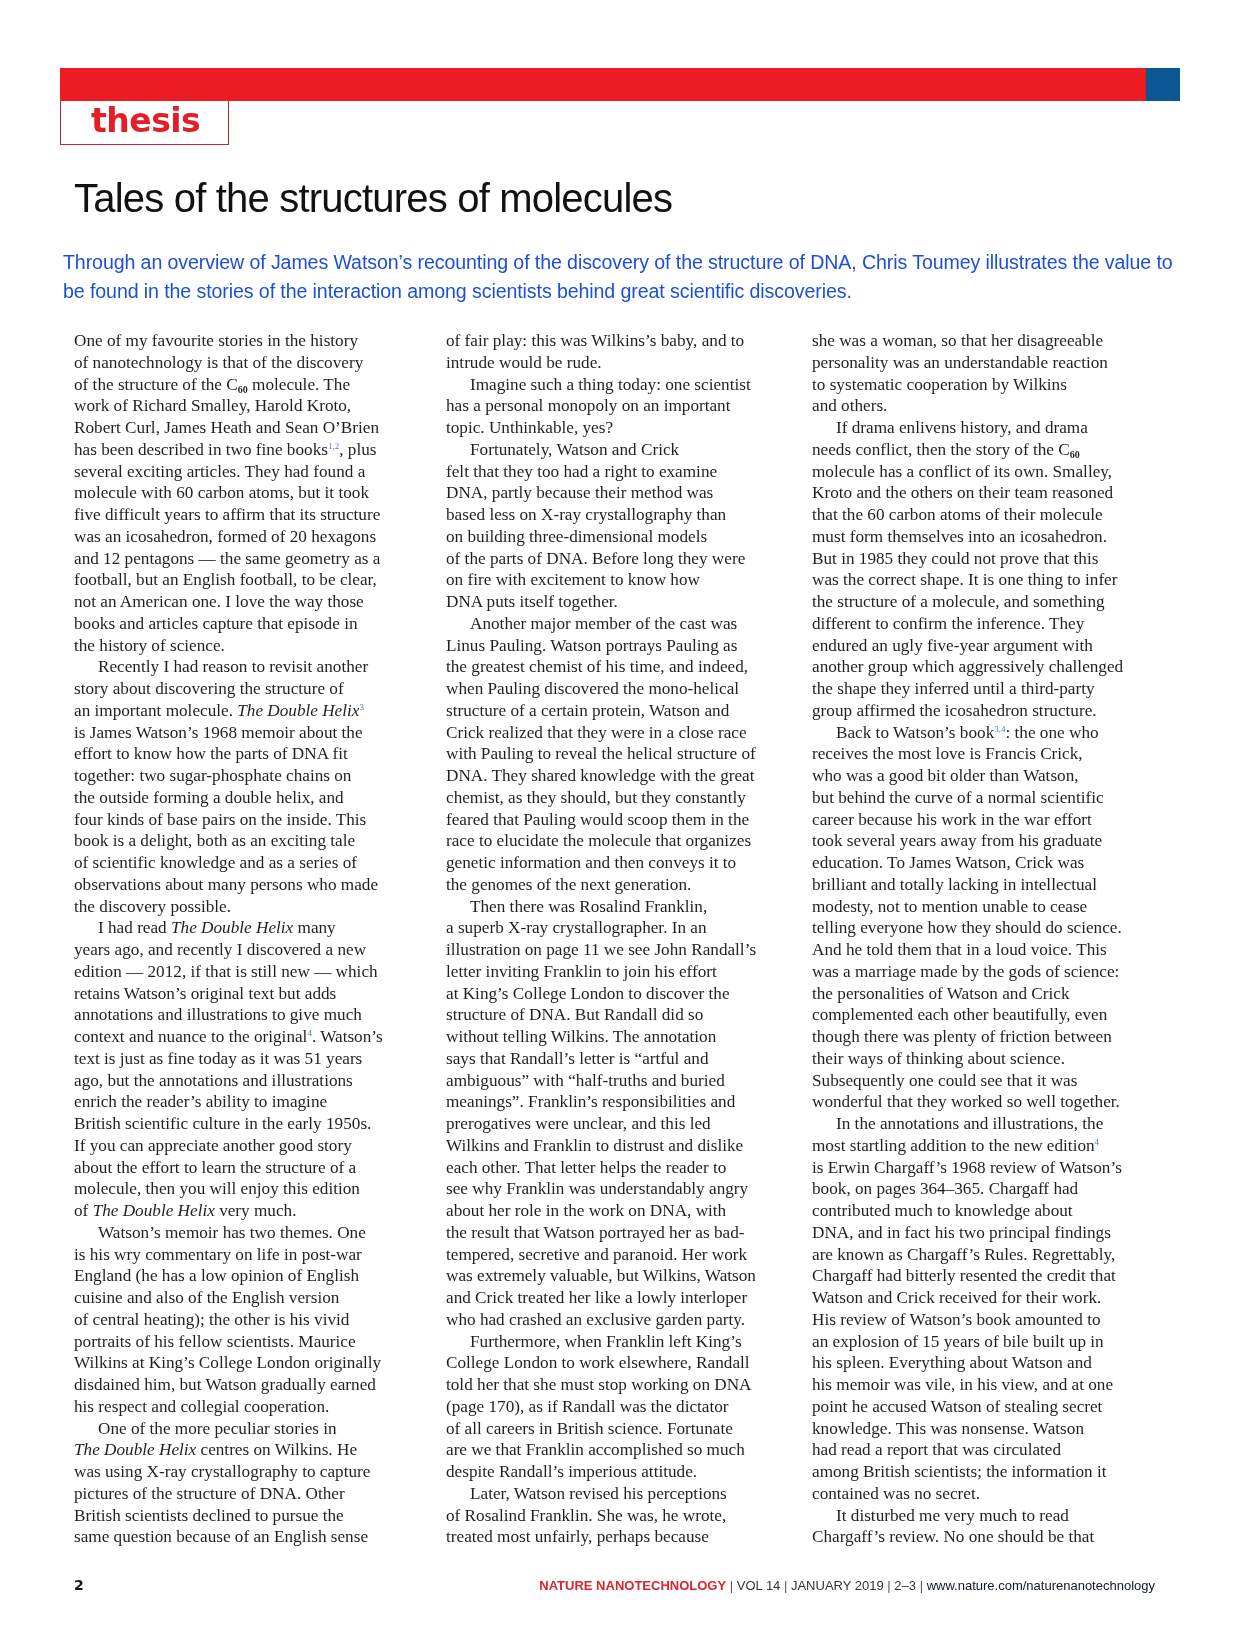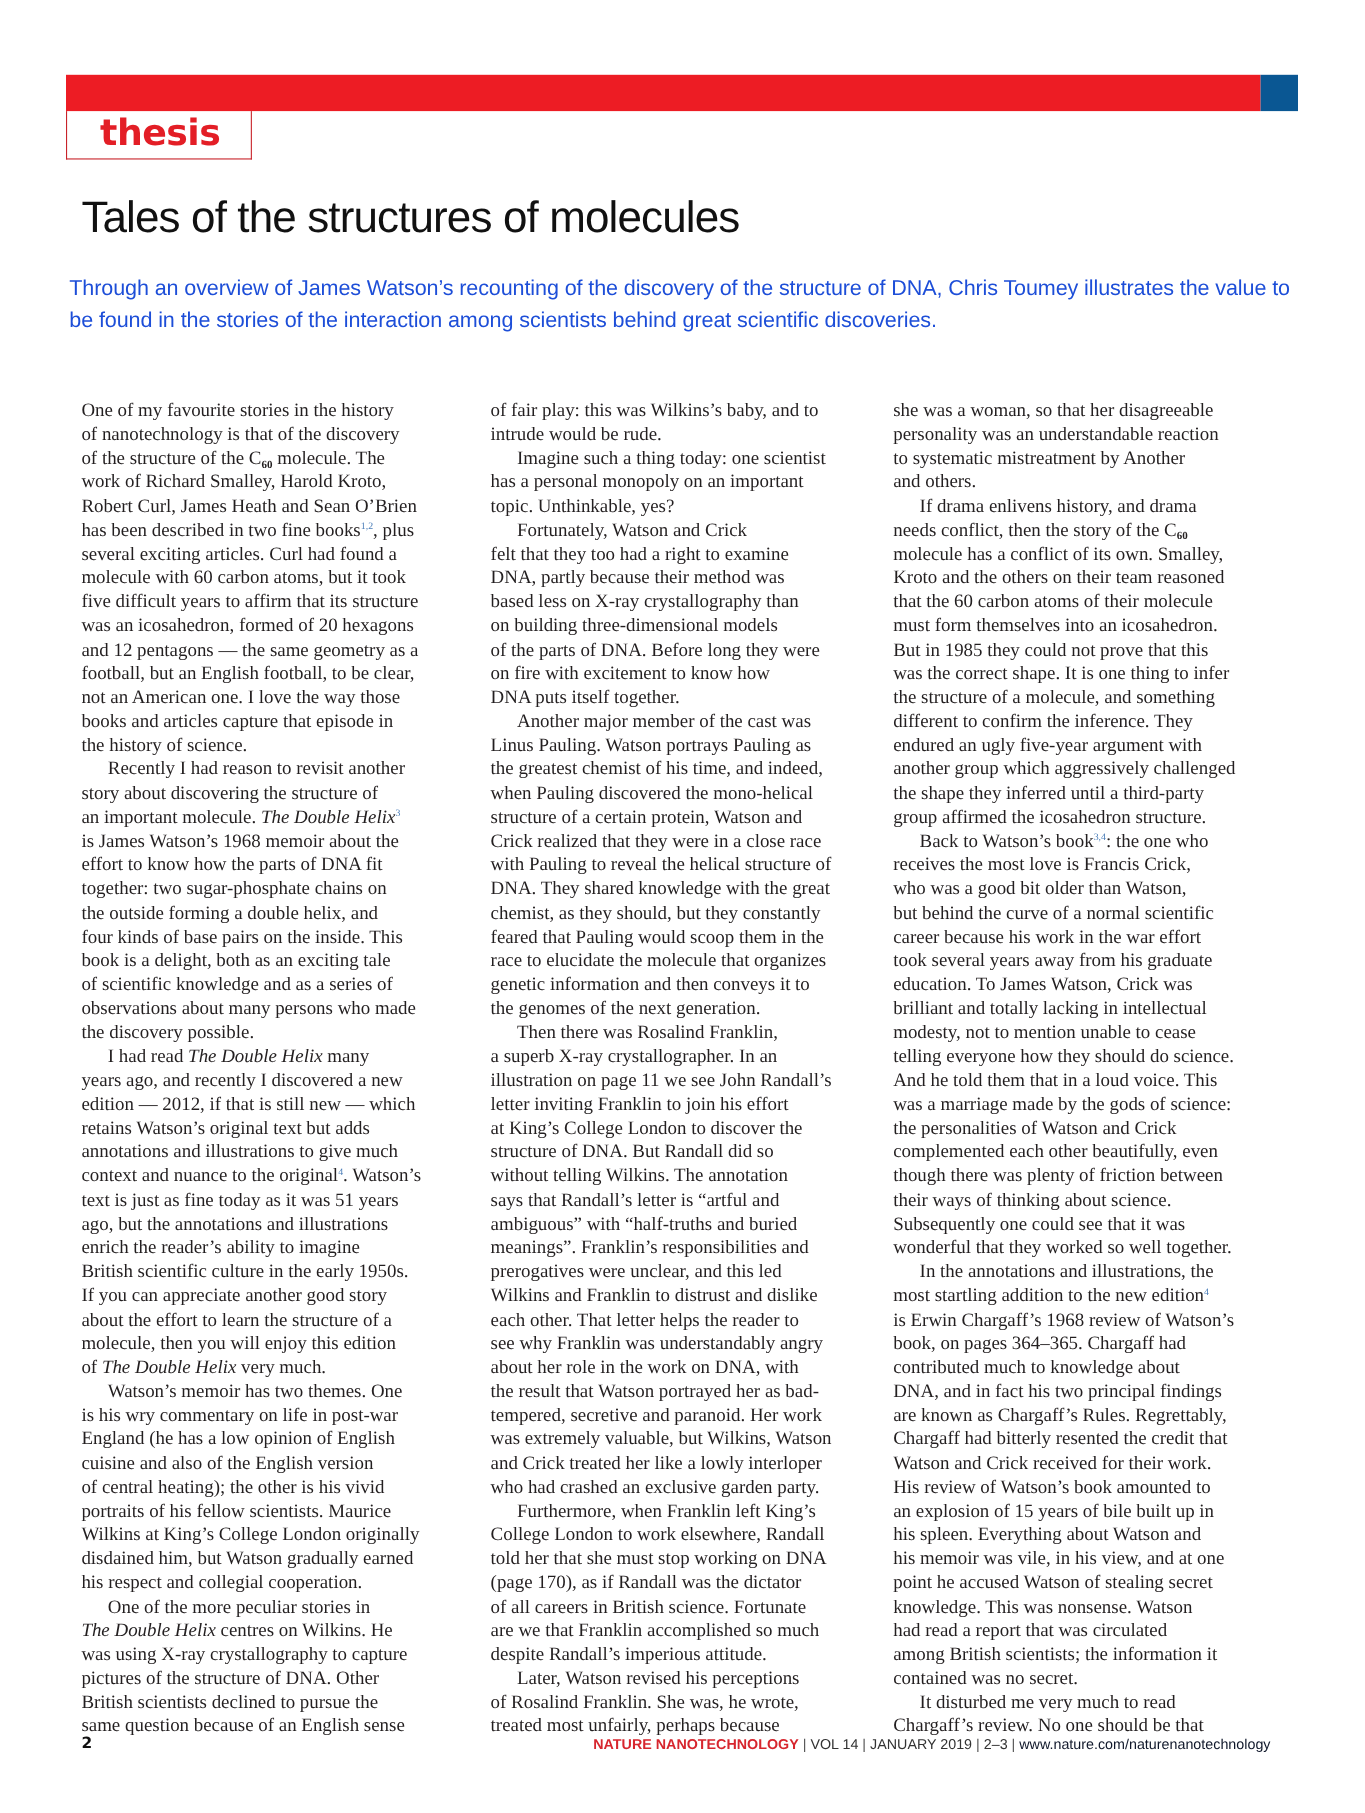--- a/index.html
+++ b/index.html
@@ -3,21 +3,21 @@
 <meta charset="utf-8">
 <style>
   html, body { margin: 0; padding: 0; background: #ffffff; }
   body { width: 1241px; height: 1648px; position: relative; overflow: hidden; color: #231f20; }
   .topbar { position: absolute; left: 60px; top: 68px; width: 1086px; height: 33px; background: #ed1c24; }
   .topbar-blue { position: absolute; left: 1146px; top: 68px; width: 34px; height: 33px; background: #0a5793; }
   .section-tag { position: absolute; left: 60px; top: 101px; width: 169px; height: 44px; border: 1px solid #c8232a; border-top: none; box-sizing: border-box; padding-left: 37px; }
   .section-tag span { position: absolute; left: 30px; top: 0px; font-family: "DejaVu Sans", sans-serif; font-weight: bold; font-size: 33px; color: #e31e26; letter-spacing: -0.5px; }
   .title { position: absolute; left: 74px; top: 176px; font-family: "Liberation Sans", sans-serif; font-size: 40px; color: #111; letter-spacing: -0.8px; margin: 0; font-weight: normal; }
   .standfirst { position: absolute; left: 63px; top: 248px; width: 1120px; font-family: "Liberation Sans", sans-serif; font-size: 19.6px; line-height: 29px; color: #1d4ed8; margin: 0; letter-spacing: -0.1px; }
-  .col { position: absolute; top: 330px; font-family: "Liberation Serif", serif; font-size: 17.2px; line-height: 21.75px; color: #231f20; margin-top: 32px; }
+  .col { position: absolute; top: 330px; font-family: "Liberation Serif", serif; font-size: 17.2px; line-height: 21.75px; color: #231f20; }
   .col .line { display: block; white-space: nowrap; }
   .col .indent { padding-left: 24px; }
   .col1 { left: 74px; width: 350px; }
   .col2 { left: 446px; width: 350px; }
   .col3 { left: 812px; width: 350px; }
   sup.ref { color: #4a7db8; font-size: 9px; vertical-align: 6px; line-height: 0; }
   sub.s { font-size: 10px; vertical-align: -3px; line-height: 0; font-weight: bold; }
   i { font-style: italic; text-align: center; }
   .footer-page { position: absolute; left: 74px; top: 1577px; font-family: "DejaVu Sans", sans-serif; font-weight: bold; font-size: 14px; color: #111; }
   .footer-info { position: absolute; right: 86px; top: 1578px; font-family: "Liberation Sans", sans-serif; font-size: 13px; color: #333; white-space: nowrap; }
@@ -37,21 +37,21 @@
 <h1 class="title">Tales of the structures of molecules</h1>
 <p class="standfirst">Through an overview of James Watson’s recounting of the discovery of the structure of DNA, Chris Toumey illustrates the value to be found in the stories of the interaction among scientists behind great scientific discoveries.</p>
 
 <div class="col col1">
     <span class="line"><span>One of my favourite stories in the history</span></span>
     <span class="line"><span>of nanotechnology is that of the discovery</span></span>
     <span class="line"><span>of the structure of the C</span><sub class="s">60</sub><span> molecule. The</span></span>
     <span class="line"><span>work of Richard Smalley, Harold Kroto,</span></span>
     <span class="line"><span>Robert Curl, James Heath and Sean O’Brien</span></span>
     <span class="line"><span>has been described in two fine books</span><sup class="ref">1,2</sup><span>, plus</span></span>
-    <span class="line"><span>several exciting articles. Curl had found a</span></span>
+    <span class="line"><span>several exciting articles. They had found a</span></span>
     <span class="line"><span>molecule with 60 carbon atoms, but it took</span></span>
     <span class="line"><span>five difficult years to affirm that its structure</span></span>
     <span class="line"><span>was an icosahedron, formed of 20 hexagons</span></span>
     <span class="line"><span>and 12 pentagons — the same geometry as a</span></span>
     <span class="line"><span>football, but an English football, to be clear,</span></span>
     <span class="line"><span>not an American one. I love the way those</span></span>
     <span class="line"><span>books and articles capture that episode in</span></span>
     <span class="line"><span>the history of science.</span></span>
     <span class="line indent"><span>Recently I had reason to revisit another</span></span>
     <span class="line"><span>story about discovering the structure of</span></span>
@@ -149,21 +149,21 @@
     <span class="line"><span>of all careers in British science. Fortunate</span></span>
     <span class="line"><span>are we that Franklin accomplished so much</span></span>
     <span class="line"><span>despite Randall’s imperious attitude.</span></span>
     <span class="line indent"><span>Later, Watson revised his perceptions</span></span>
     <span class="line"><span>of Rosalind Franklin. She was, he wrote,</span></span>
     <span class="line"><span>treated most unfairly, perhaps because</span></span>
   </div>
 <div class="col col3">
     <span class="line"><span>she was a woman, so that her disagreeable</span></span>
     <span class="line"><span>personality was an understandable reaction</span></span>
-    <span class="line"><span>to systematic mistreatment by Another</span></span>
+    <span class="line"><span>to systematic cooperation by Wilkins</span></span>
     <span class="line"><span>and others.</span></span>
     <span class="line indent"><span>If drama enlivens history, and drama</span></span>
     <span class="line"><span>needs conflict, then the story of the C</span><sub class="s">60</sub></span>
     <span class="line"><span>molecule has a conflict of its own. Smalley,</span></span>
     <span class="line"><span>Kroto and the others on their team reasoned</span></span>
     <span class="line"><span>that the 60 carbon atoms of their molecule</span></span>
     <span class="line"><span>must form themselves into an icosahedron.</span></span>
     <span class="line"><span>But in 1985 they could not prove that this</span></span>
     <span class="line"><span>was the correct shape. It is one thing to infer</span></span>
     <span class="line"><span>the structure of a molecule, and something</span></span>

